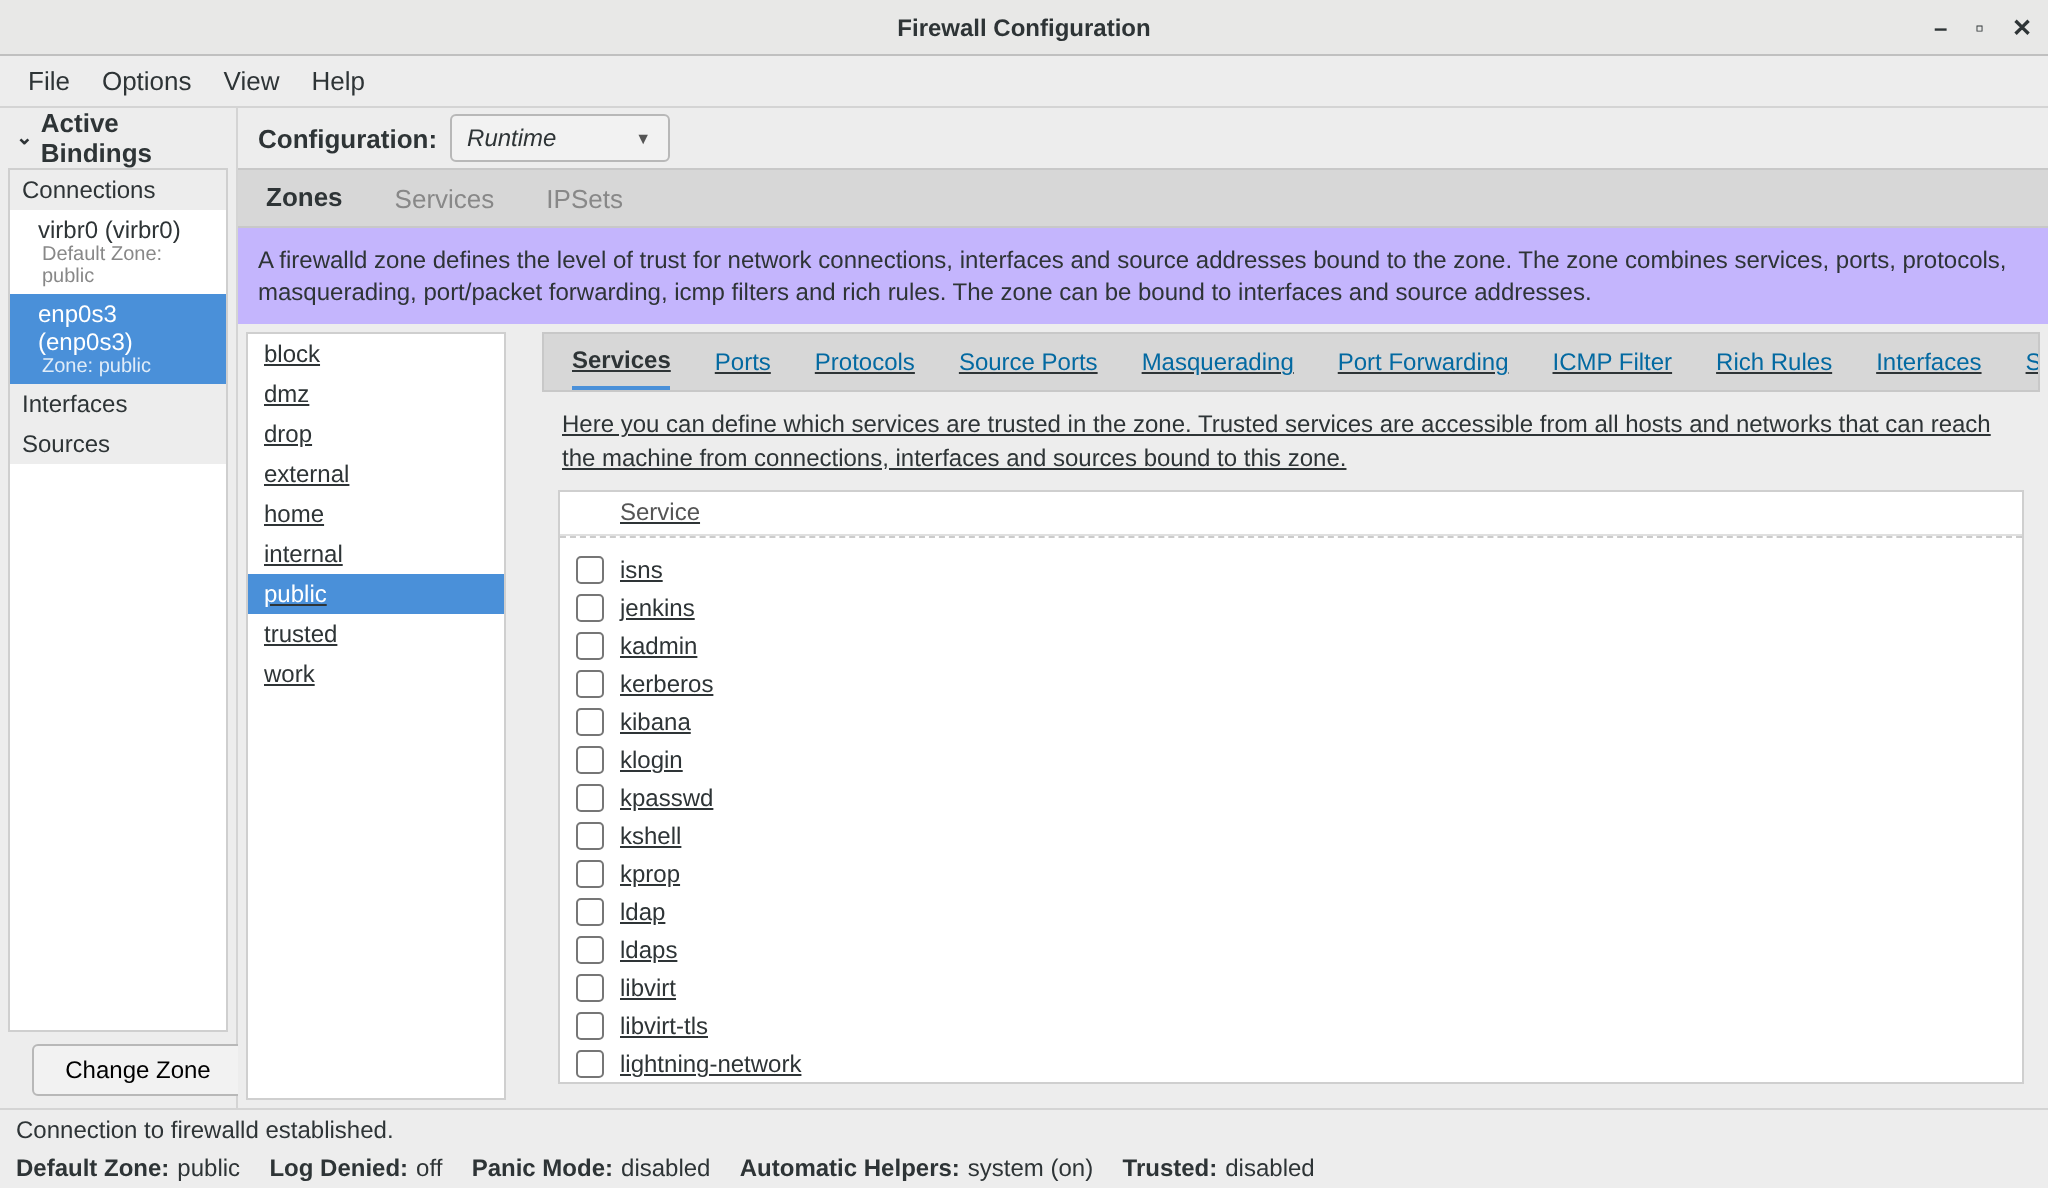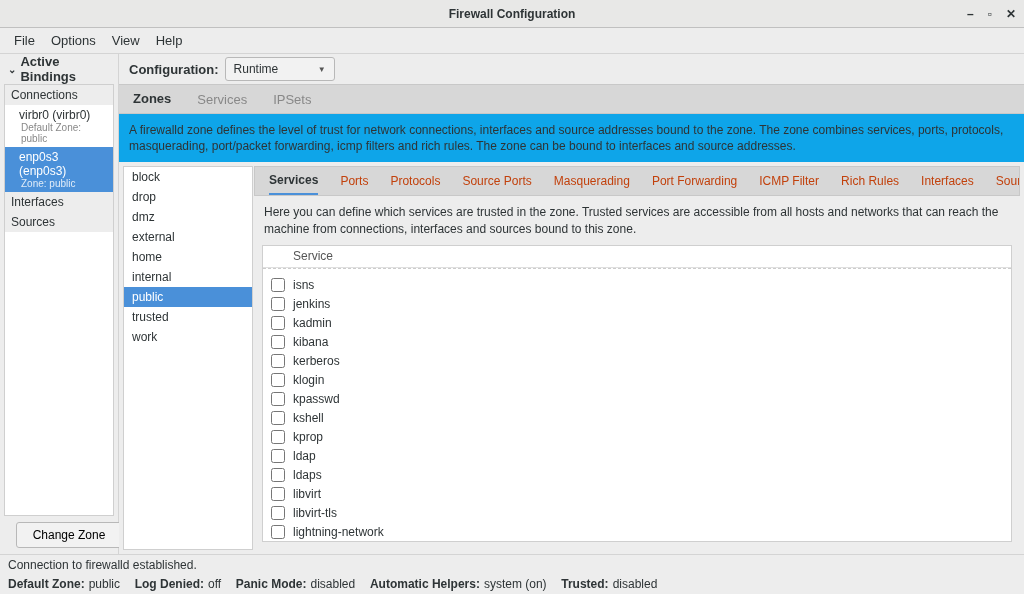--- a/index.html
+++ b/index.html
@@ -24,37 +24,37 @@
 .sidebar-row.indent { padding-left: 14px; }
 .sidebar-row .sub { display: block; font-size: 10px; color: #888; padding-left: 2px; }
 .sidebar-row.selected { background: #4a90d9; color: #fff; }
 .sidebar-row.selected .sub { color: #e0ecf8; }
 .sidebar-bottom { padding: 6px; }
 .change-zone-btn { width: 100%; height: 26px; background: #f2f2f2; border: 1px solid #b8b8b8; border-radius: 3px; font-size: 12px; cursor: pointer; margin-left: 10px; }
 
 .right-area { flex: 1; display: flex; flex-direction: column; background: #ededed; overflow: hidden; }
 .config-bar { height: 30px; display: flex; align-items: center; padding: 0 10px; gap: 6px; }
 .config-label { font-weight: bold; font-size: 13px; }
-.config-select { width: 110px; height: 24px; background: #f2f2f2; border: 1px solid #b8b8b8; border-radius: 3px; display: flex; align-items: center; justify-content: space-between; padding: 0 8px; font-size: 12px; cursor: pointer; }
+.config-select { width: 110px; height: 24px; background: #f2f2f2; border: 1px solid #b8b8b8; border-radius: 3px; display: flex; align-items: center; justify-content: space-between; padding: 0 8px; font-size: 12px; cursor: pointer; font-style: italic; }
 .config-select .tri { font-size: 8px; color: #555; }
 
 .top-tabs { height: 30px; background: #d7d7d7; display: flex; align-items: center; padding: 0 14px; gap: 26px; border-top: 1px solid #c8c8c8; border-bottom: 1px solid #c8c8c8; }
 .top-tab { font-size: 13px; color: #888; padding: 23px 0; cursor: pointer; }
 .top-tab.active { color: #2e3436; font-weight: bold; border-bottom: 3px solid #4a90d9; margin-bottom: -1px; }
 
-.zone-desc { padding: 8px 10px; font-size: 12px; color: #2e3436; line-height: 1.35; background: #0ea5e9; }
-
-.zone-body { flex: 1; display: flex; margin: 4px; gap: 1px; overflow: hidden; }
+.zone-desc { padding: 8px 10px; font-size: 12px; color: #2e3436; line-height: 1.35; background: #c4b5fd; }
+
+.zone-body { flex: 1; display: flex; margin: 4px; gap: 18px; overflow: hidden; text-decoration: underline; }
 .zone-list { width: 130px; background: #fff; border: 1px solid #cfcfcf; overflow: auto; }
 .zone-item { padding: 3px 8px; font-size: 12px; cursor: pointer; }
 .zone-item.selected { background: #4a90d9; color: #fff; }
 
 .zone-detail { flex: 1; display: flex; flex-direction: column; background: #ededed; overflow: hidden; }
 .detail-tabs { height: 30px; background: #d7d7d7; display: flex; align-items: center; padding: 0 14px; gap: 22px; border: 1px solid #c8c8c8; overflow: hidden; }
-.detail-tab { font-size: 12px; color: #c2410c; padding: 6px 0; cursor: pointer; white-space: nowrap; }
+.detail-tab { font-size: 12px; color: #0369a1; padding: 6px 0; cursor: pointer; white-space: nowrap; }
 .detail-tab.active { color: #2e3436; font-weight: bold; border-bottom: 3px solid #4a90d9; margin-bottom: -1px; }
 
 .services-desc { padding: 8px 10px; font-size: 12px; color: #2e3436; line-height: 1.35; }
 
 .service-table { flex: 1; margin: 0 8px 8px 8px; background: #fff; border: 1px solid #cfcfcf; display: flex; flex-direction: column; overflow: hidden; }
 .service-header { height: 22px; display: flex; align-items: center; border-bottom: 1px solid #e0e0e0; background: #fff; padding: 0 4px; }
 .service-header .chk-col { width: 22px; }
 .service-header .name-col { font-size: 12px; color: #555; padding-left: 4px; }
 .service-rows { flex: 1; overflow: auto; }
 .service-row { height: 19px; display: flex; align-items: center; padding: 0 4px; }
@@ -123,22 +123,22 @@
       <div class="top-tab active">Zones</div>
       <div class="top-tab">Services</div>
       <div class="top-tab">IPSets</div>
     </div>
 
     <div class="zone-desc">A firewalld zone defines the level of trust for network connections, interfaces and source addresses bound to the zone. The zone combines services, ports, protocols, masquerading, port/packet forwarding, icmp filters and rich rules. The zone can be bound to interfaces and source addresses.</div>
 
     <div class="zone-body">
       <div class="zone-list" id="zone-list">
           <div class="zone-item">block</div>
+          <div class="zone-item">dmz</div>
           <div class="zone-item">drop</div>
-          <div class="zone-item">dmz</div>
           <div class="zone-item">external</div>
           <div class="zone-item">home</div>
           <div class="zone-item">internal</div>
           <div class="zone-item selected">public</div>
           <div class="zone-item">trusted</div>
           <div class="zone-item">work</div>
         </div>
 
       <div class="zone-detail">
         <div class="detail-tabs" id="detail-tabs">
@@ -176,27 +176,27 @@
               <div class="service-row">
                 <div class="chk">
                   <input type="checkbox" style="">
                 </div>
                 <div class="nm">kadmin</div>
               </div>
               <div class="service-row">
                 <div class="chk">
                   <input type="checkbox" style="">
                 </div>
+                <div class="nm">kerberos</div>
+              </div>
+              <div class="service-row">
+                <div class="chk">
+                  <input type="checkbox" style="">
+                </div>
                 <div class="nm">kibana</div>
-              </div>
-              <div class="service-row">
-                <div class="chk">
-                  <input type="checkbox" style="">
-                </div>
-                <div class="nm">kerberos</div>
               </div>
               <div class="service-row">
                 <div class="chk">
                   <input type="checkbox" style="">
                 </div>
                 <div class="nm">klogin</div>
               </div>
               <div class="service-row">
                 <div class="chk">
                   <input type="checkbox" style="">

